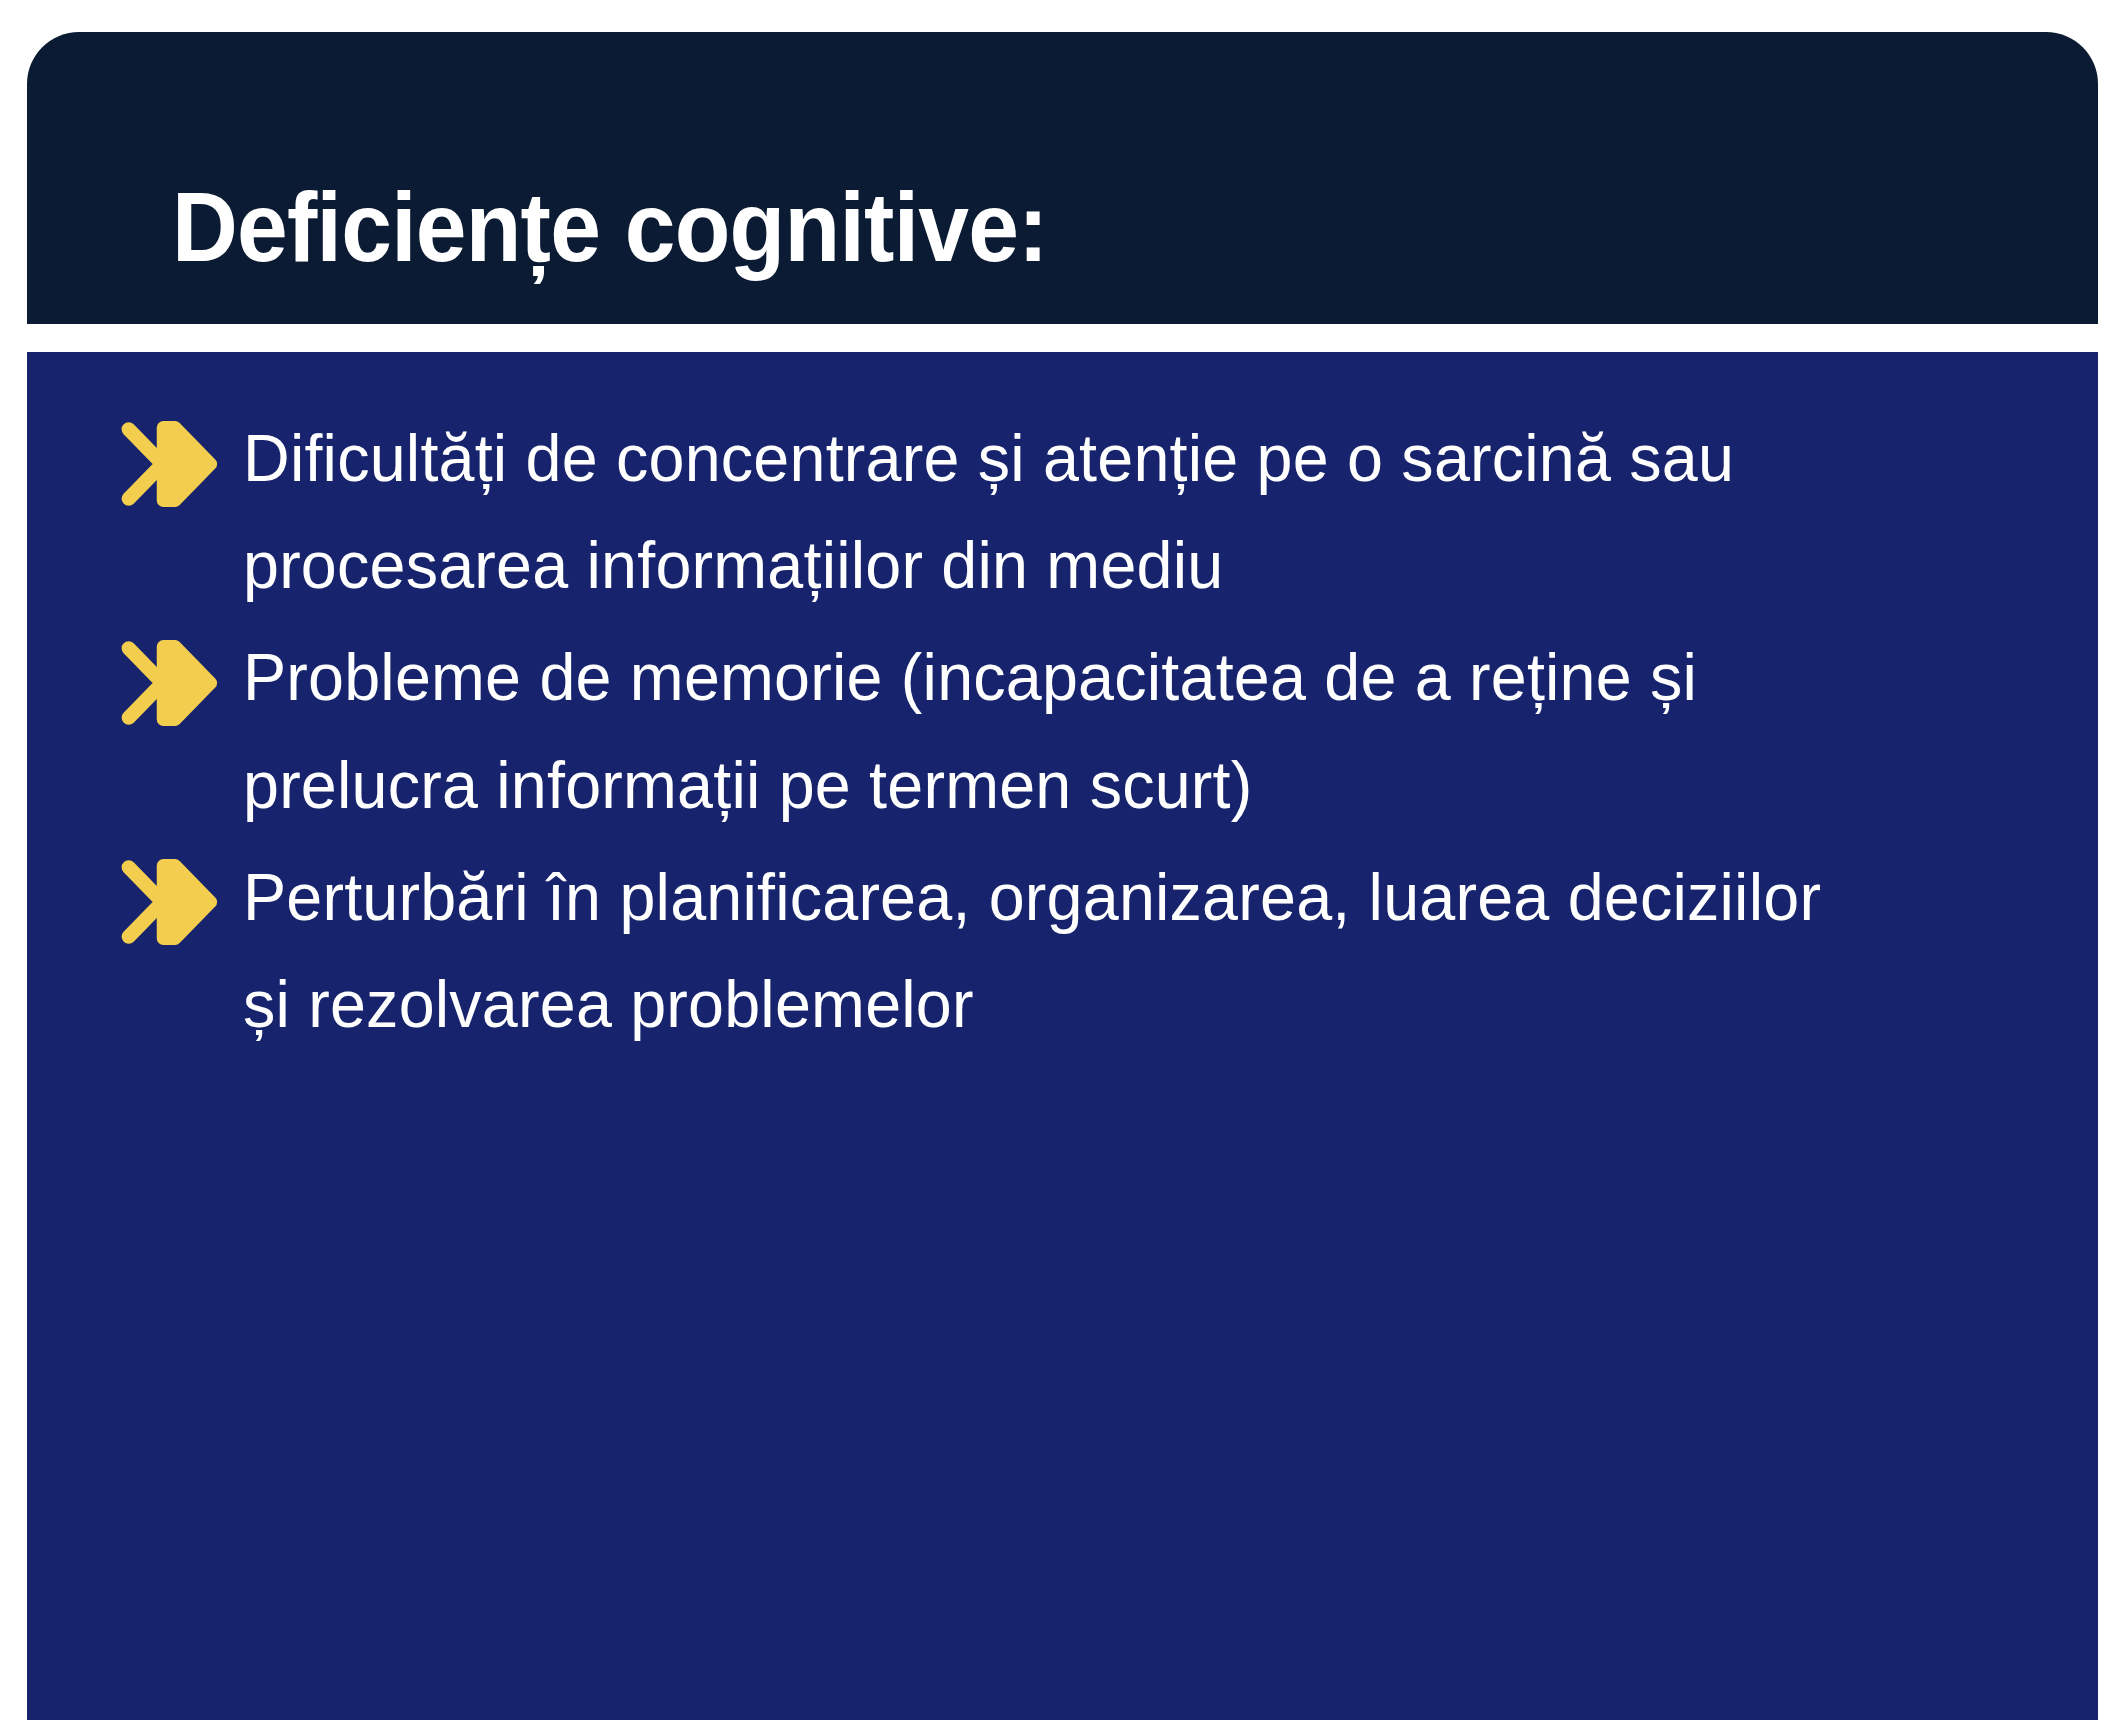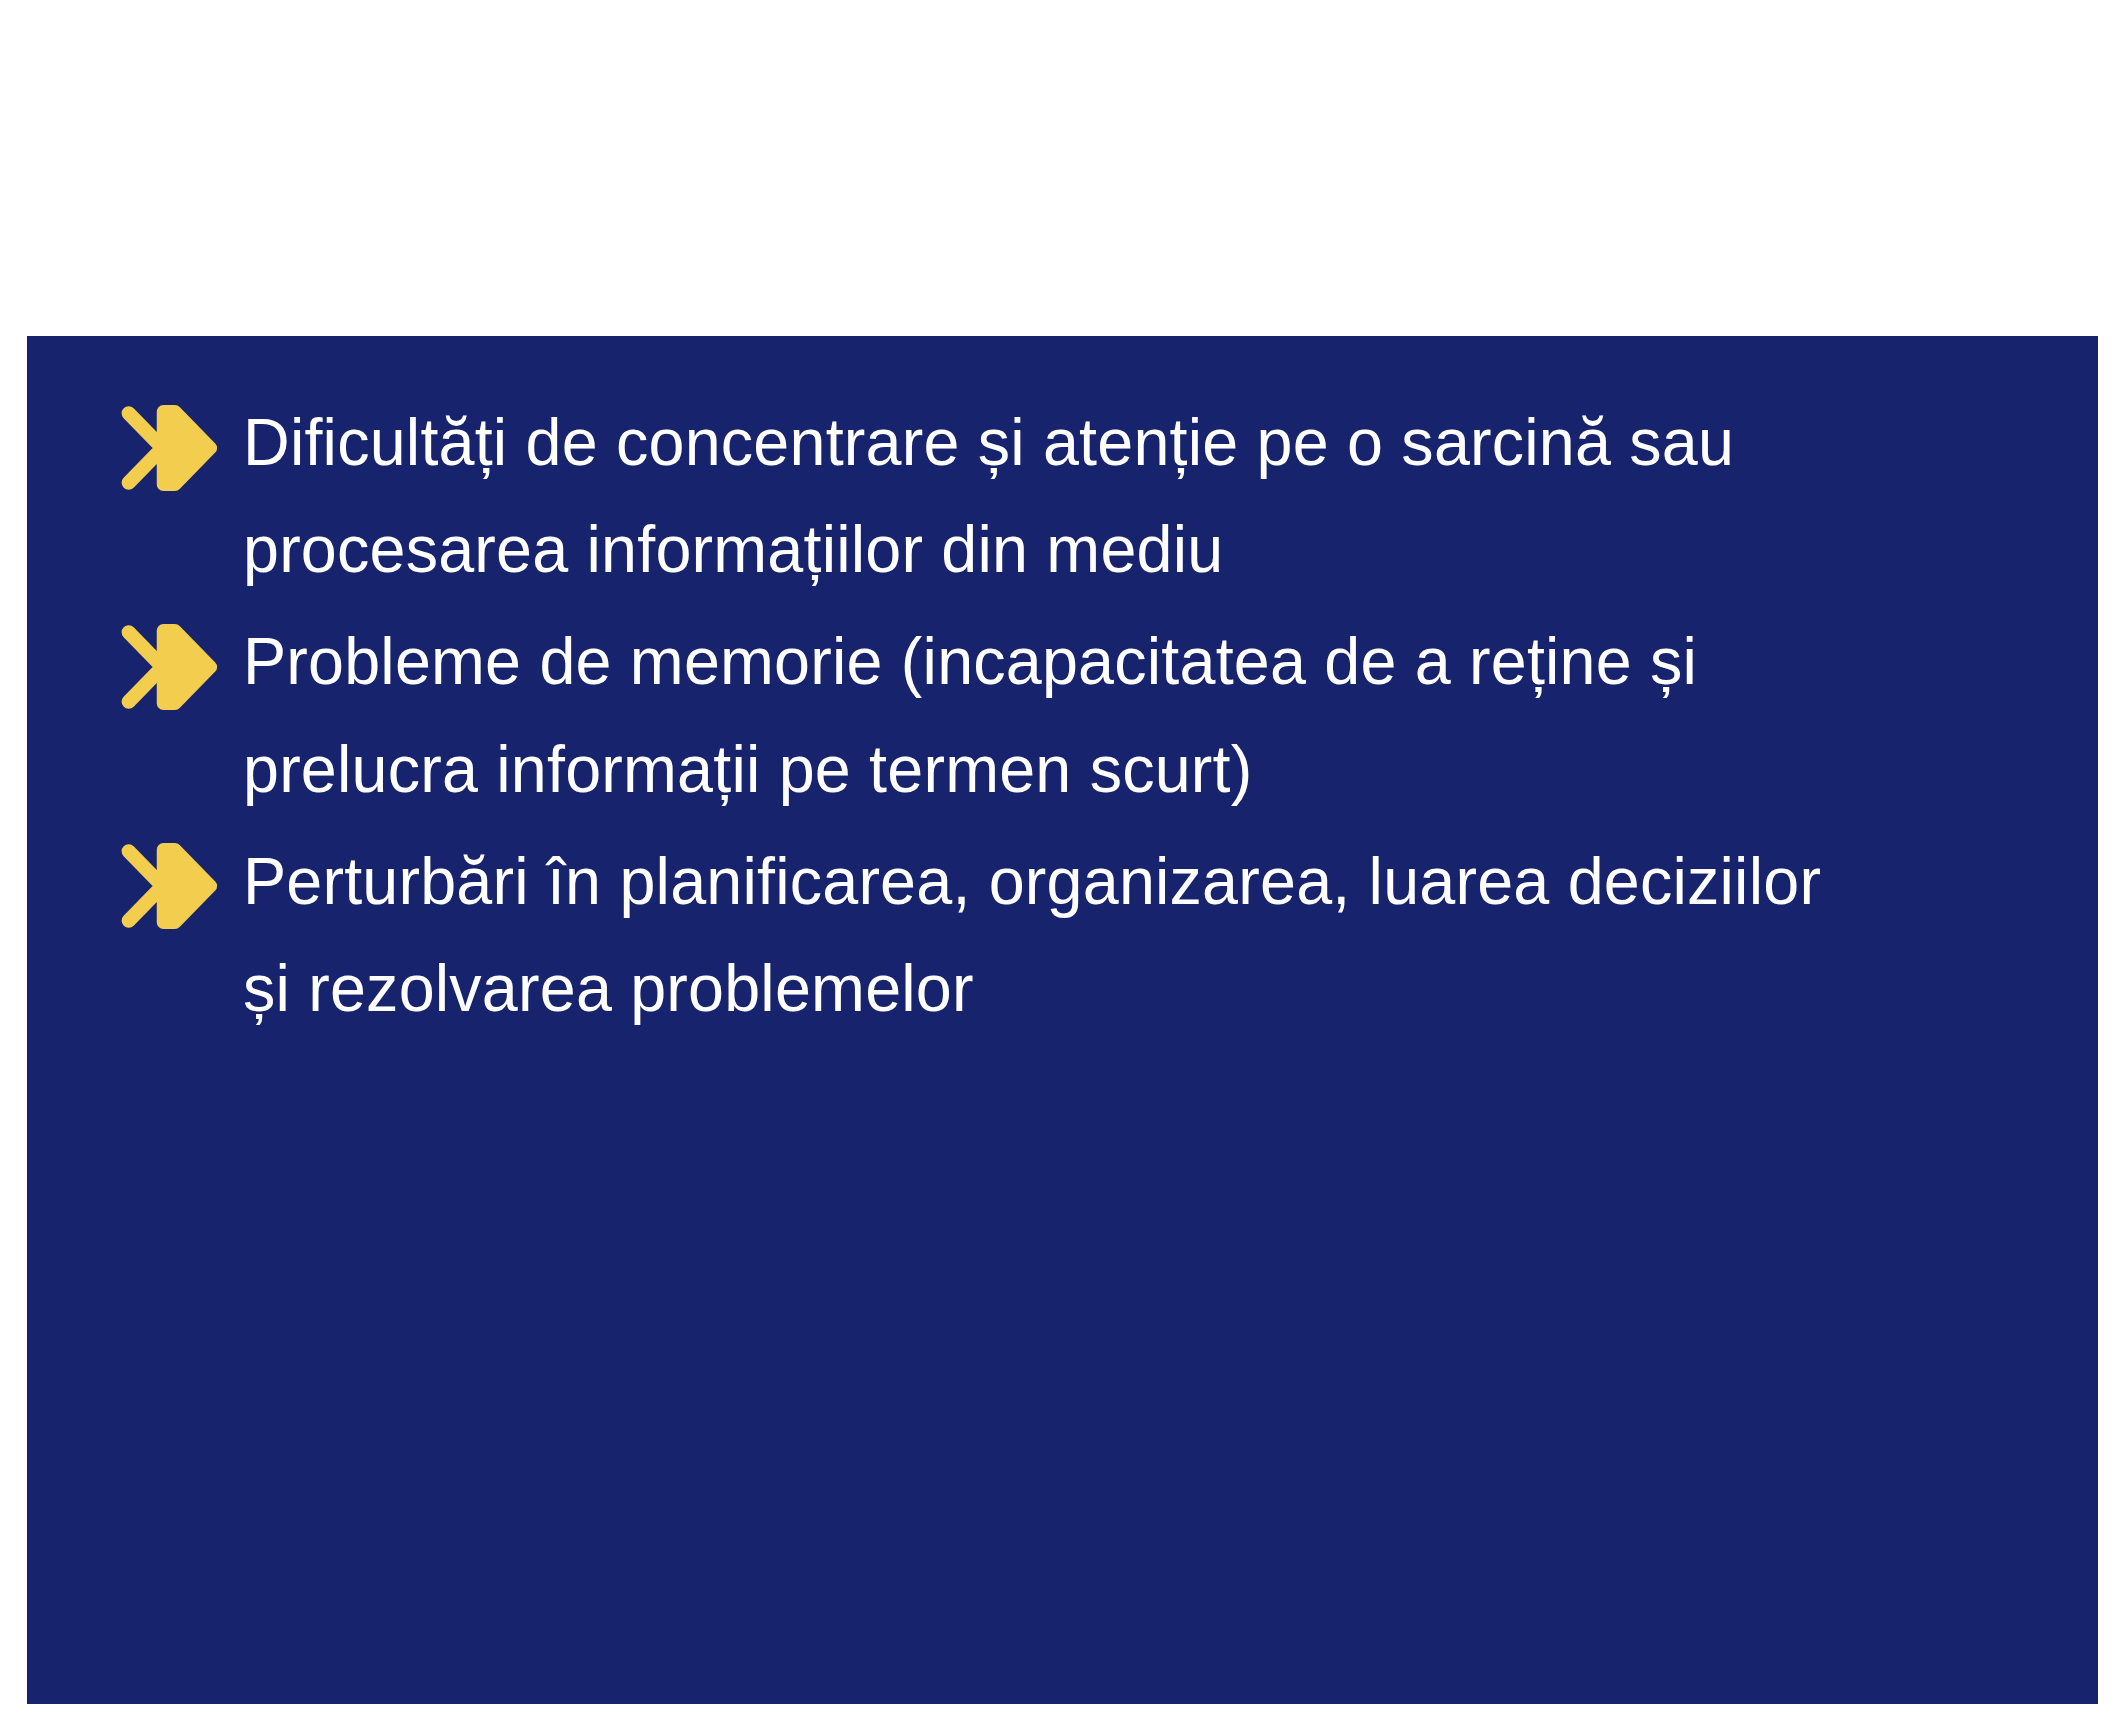--- a/index.html
+++ b/index.html
@@ -43,21 +43,21 @@
     transform-origin: left bottom;
     margin-left: 145px;
     margin-bottom: 48px;
     white-space: nowrap;
   }
 
   
   .card-body {
     position: absolute;
     left: 26.6px;
-    top: 336px;
+    top: 352px;
     width: 2071px;
     height: 1368px;
     background: #17246d;
     padding: 52px 75px 33px 90px;
   }
 
   .bullet-list {
     list-style: none;
     display: block;
   }
@@ -87,20 +87,23 @@
     max-width: 1686px;
     transform: scaleX(0.965);
     transform-origin: left top;
   }
 </style>
 </head>
 <body>
 
 <div id="root">
 
+  <div class="card-header">
+    <h1 class="card-title">Deficiențe cognitive:</h1>
+  </div>
 
   <div class="card-body">
     <ul class="bullet-list">
 
       <li class="bullet-item">
         <svg class="bullet-icon" viewBox="0 0 122 104" aria-hidden="true">
           <path d="M14 10 L55 52 L14 94" fill="none" stroke="#f2cd4e" stroke-width="17" stroke-linecap="round" stroke-linejoin="round"></path>
           <path d="M70 8 L113 52 L70 96 L56 96 L56 8 Z" fill="#f2cd4e" stroke="#f2cd4e" stroke-width="16" stroke-linejoin="round" stroke-linecap="round"></path>
         </svg>
         <div class="bullet-text">Dificultăți de concentrare și atenție pe o sarcină sau procesarea informațiilor din mediu</div>

